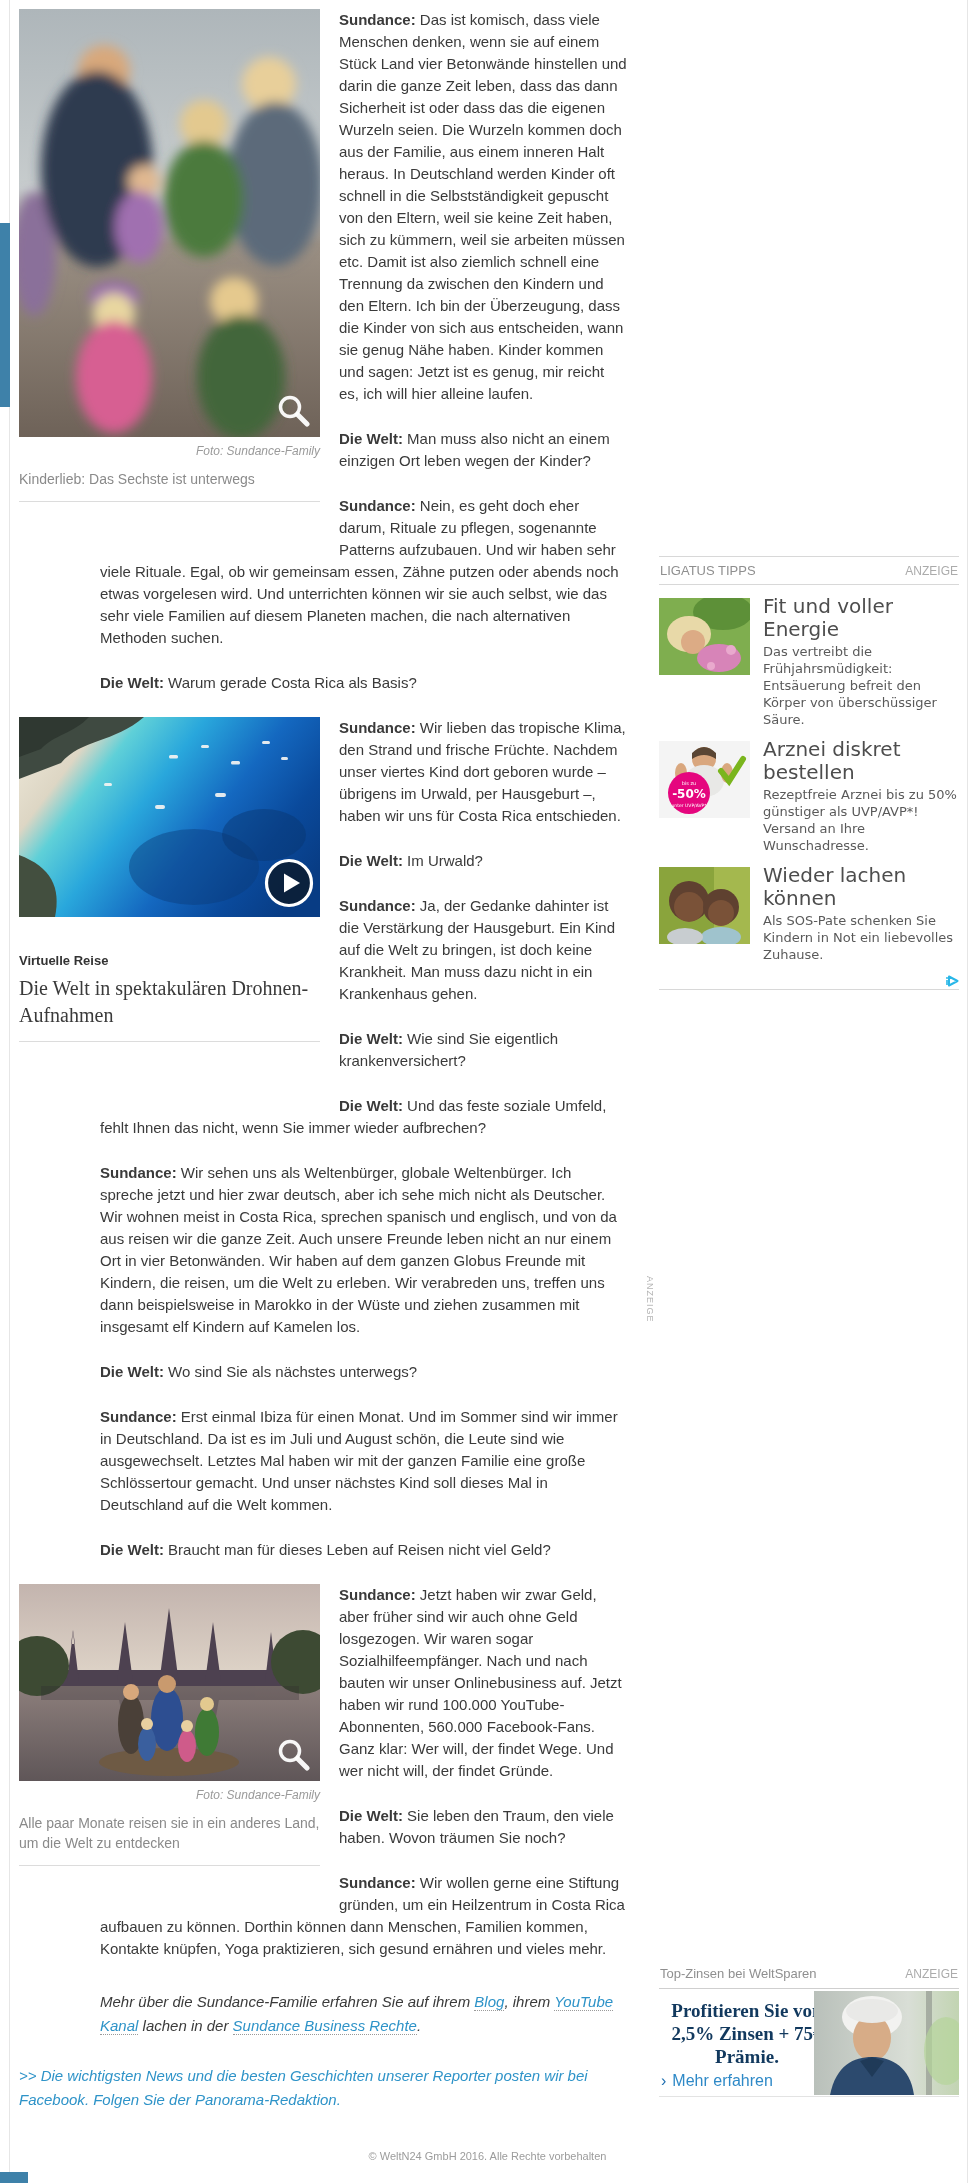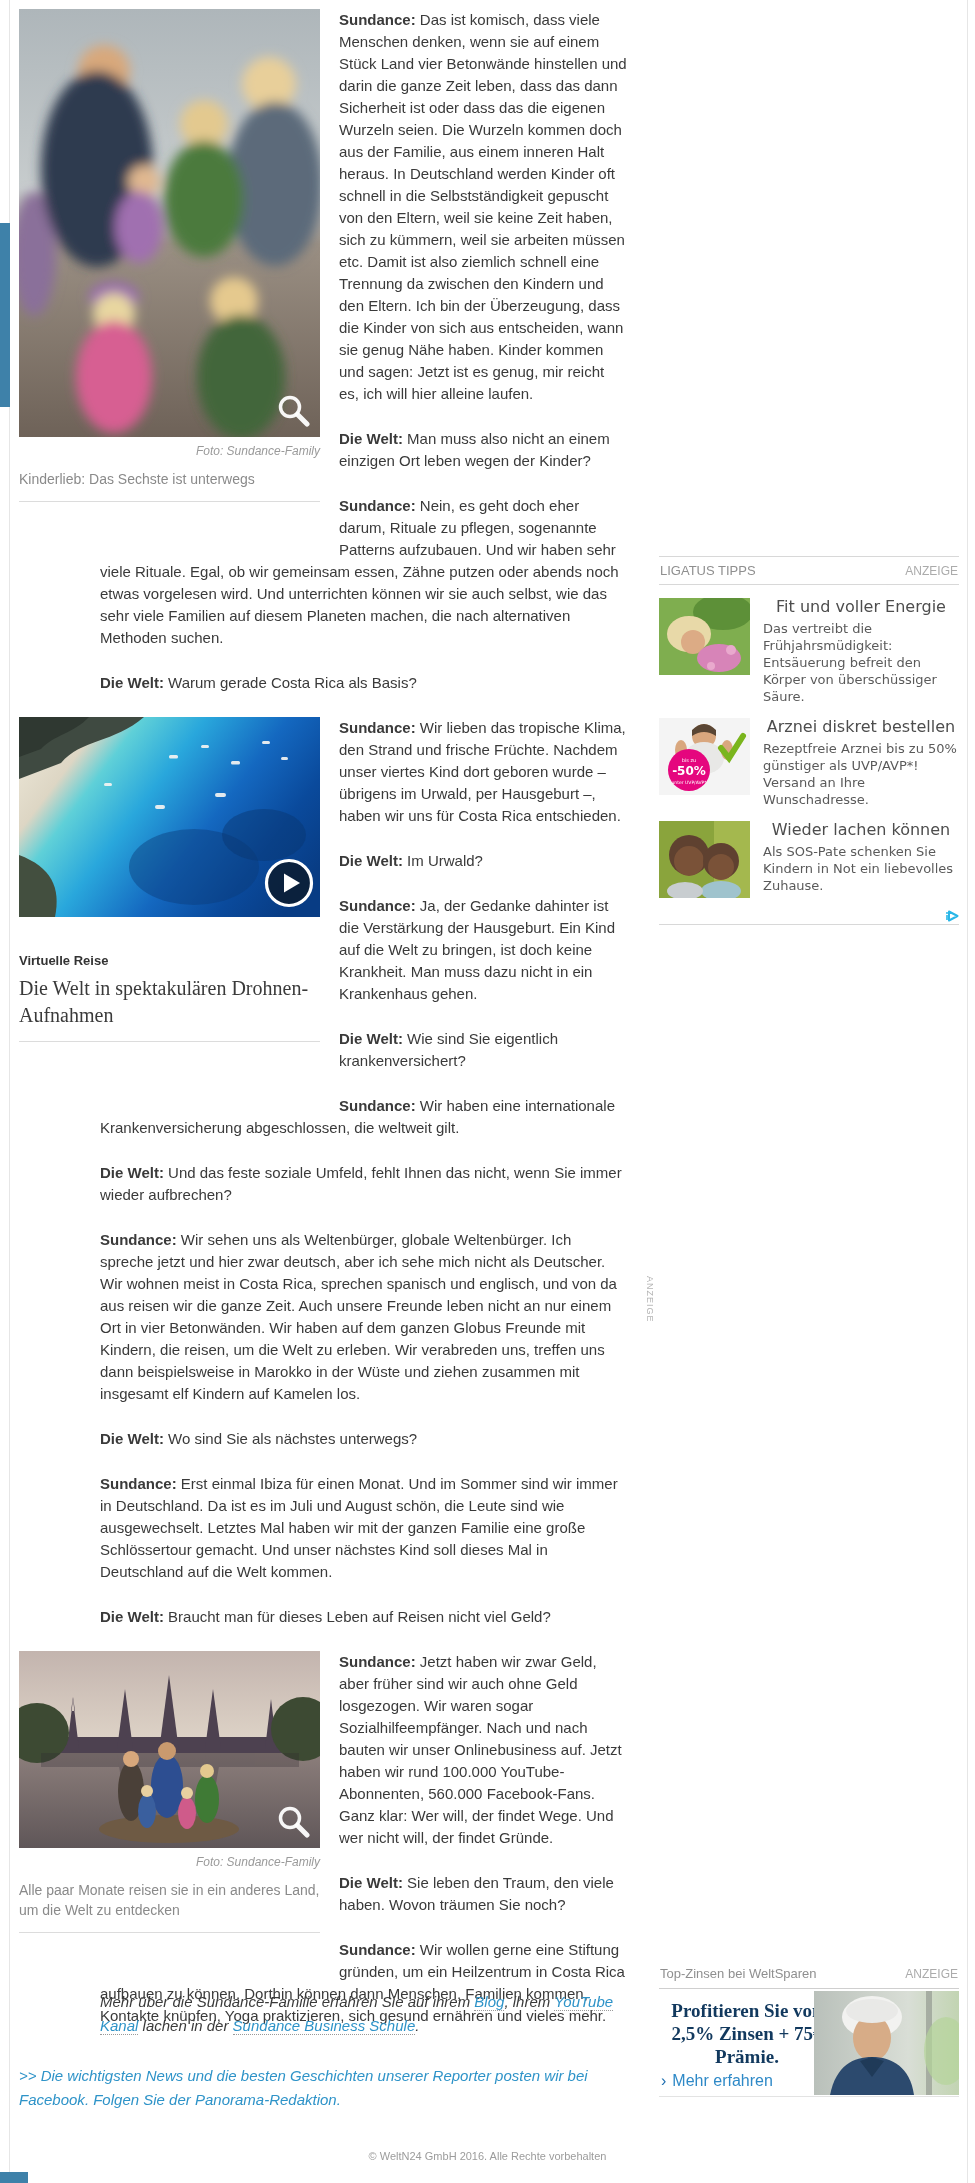--- a/index.html
+++ b/index.html
@@ -45,21 +45,21 @@
   .ligatus{position:absolute;left:659px;top:556px;width:300px;
            font-family:"DejaVu Sans",sans-serif;}
   .mod-head{display:flex;justify-content:space-between;align-items:center;
             border-top:1px solid #d8d8d8;border-bottom:1px solid #d8d8d8;
             padding:6px 1px;font-size:13px;color:#8f8f8f;
             font-family:"Liberation Sans",sans-serif;}
   .mod-head .adlbl{font-size:12px;color:#ababab;}
   .lg-item{position:relative;margin-top:10px;min-height:80px;padding-left:104px;cursor:pointer;}
   .lg-thumb{position:absolute;left:0;top:3px;width:91px;height:77px;overflow:hidden;text-decoration:underline;}
   .lg-thumb svg{display:block;}
-  .lg-title{font-size:16px;line-height:23px;color:#4d4d4d;text-align:center;}
+  .lg-title{font-size:20px;line-height:23px;color:#4d4d4d;}
   .lg-text{margin-top:2px;font-size:13px;line-height:17px;color:#5a5a5a;}
   .lg-foot{margin-top:12px;border-bottom:1px solid #d8d8d8;position:relative;height:14px;}
   .adchoices{position:absolute;right:0;top:0;width:14px;height:12px;cursor:pointer;}
 
   .anzeige-vertical{position:absolute;left:645px;top:1276px;writing-mode:vertical-rl;
         font-size:9px;letter-spacing:1px;color:#b3b3b3;font-family:"Liberation Sans",sans-serif;}
 
   .weltsparen{position:absolute;left:659px;top:1966px;width:300px;}
   .ws-head{display:flex;justify-content:space-between;align-items:center;
            padding:0 1px 7px 1px;border-bottom:1px solid #cfcfcf;
@@ -171,21 +171,20 @@
       </div>
       <div class="kicker">Virtuelle Reise</div>
       <div class="vtitle">Die Welt in spektakulären Drohnen-Aufnahmen</div>
       <div class="rule"></div>
     </div>
 
     <p><b>Sundance:</b><span> Wir lieben das tropische Klima, den Strand und frische Früchte. Nachdem unser viertes Kind dort geboren wurde – übrigens im Urwald, per Hausgeburt –, haben wir uns für Costa Rica entschieden.</span></p>
     <p><b>Die Welt:</b><span> Im Urwald?</span></p>
     <p><b>Sundance:</b><span> Ja, der Gedanke dahinter ist die Verstärkung der Hausgeburt. Ein Kind auf die Welt zu bringen, ist doch keine Krankheit. Man muss dazu nicht in ein Krankenhaus gehen.</span></p>
     <p><b>Die Welt:</b><span> Wie sind Sie eigentlich krankenversichert?</span></p>
-    <p><b>Sundance:</b><span> Wir haben eine internationale Krankenversicherung abgeschlossen, die weltweit gilt.</span></p>
     <p><b>Die Welt:</b><span> Und das feste soziale Umfeld, fehlt Ihnen das nicht, wenn Sie immer wieder aufbrechen?</span></p>
     <p><b>Sundance:</b><span> Wir sehen uns als Weltenbürger, globale Weltenbürger. Ich spreche jetzt und hier zwar deutsch, aber ich sehe mich nicht als Deutscher. Wir wohnen meist in Costa Rica, sprechen spanisch und englisch, und von da aus reisen wir die ganze Zeit. Auch unsere Freunde leben nicht an nur einem Ort in vier Betonwänden. Wir haben auf dem ganzen Globus Freunde mit Kindern, die reisen, um die Welt zu erleben. Wir verabreden uns, treffen uns dann beispielsweise in Marokko in der Wüste und ziehen zusammen mit insgesamt elf Kindern auf Kamelen los.</span></p>
     <p><b>Die Welt:</b><span> Wo sind Sie als nächstes unterwegs?</span></p>
     <p><b>Sundance:</b><span> Erst einmal Ibiza für einen Monat. Und im Sommer sind wir immer in Deutschland. Da ist es im Juli und August schön, die Leute sind wie ausgewechselt. Letztes Mal haben wir mit der ganzen Familie eine große Schlössertour gemacht. Und unser nächstes Kind soll dieses Mal in Deutschland auf die Welt kommen.</span></p>
     <p><b>Die Welt:</b><span> Braucht man für dieses Leben auf Reisen nicht viel Geld?</span></p>
 
     <div class="fig fig-3">
       <div class="imgbox">
         <svg width="301" height="197" viewBox="0 0 301 197">
           <defs>
@@ -238,21 +237,21 @@
       <div class="credit">Foto: Sundance-Family</div>
       <div class="cap">Alle paar Monate reisen sie in ein anderes Land, um die Welt zu entdecken</div>
       <div class="rule"></div>
     </div>
 
     <p><b>Sundance:</b><span> Jetzt haben wir zwar Geld, aber früher sind wir auch ohne Geld losgezogen. Wir waren sogar Sozialhilfeempfänger. Nach und nach bauten wir unser Onlinebusiness auf. Jetzt haben wir rund 100.000 YouTube-Abonnenten, 560.000 Facebook-Fans. Ganz klar: Wer will, der findet Wege. Und wer nicht will, der findet Gründe.</span></p>
     <p><b>Die Welt:</b><span> Sie leben den Traum, den viele haben. Wovon träumen Sie noch?</span></p>
     <p><b>Sundance:</b><span> Wir wollen gerne eine Stiftung gründen, um ein Heilzentrum in Costa Rica aufbauen zu können. Dorthin können dann Menschen, Familien kommen, Kontakte knüpfen, Yoga praktizieren, sich gesund ernähren und vieles mehr.</span></p>
   </div>
 
-  <div class="outro"><span>Mehr über die Sundance-Familie erfahren Sie auf ihrem </span><span class="tlink">Blog</span><span>, ihrem </span><span class="tlink">YouTube Kanal</span><span> lachen in der </span><span class="tlink">Sundance Business Schule</span><span>.</span></div>
+  <div class="outro"><span>Mehr über die Sundance-Familie erfahren Sie auf ihrem </span><span class="tlink">Blog</span><span>, ihrem </span><span class="tlink">YouTube Kanal</span><span> lachen in der </span><span class="tlink">Sundance Business Rechte</span><span>.</span></div>
 
   <div class="fbnote"><span>&gt;&gt; Die wichtigsten News und die besten Geschichten unserer Reporter posten wir bei </span><span class="flink">Facebook</span><span>. Folgen Sie der </span><span class="flink">Panorama-Redaktion</span><span>.</span></div>
 
   <div class="footer">© WeltN24 GmbH 2016. Alle Rechte vorbehalten</div>
 
   <div class="ligatus">
     <div class="mod-head">
       <span>LIGATUS TIPPS</span>
       <span class="adlbl">ANZEIGE</span>
     </div>

